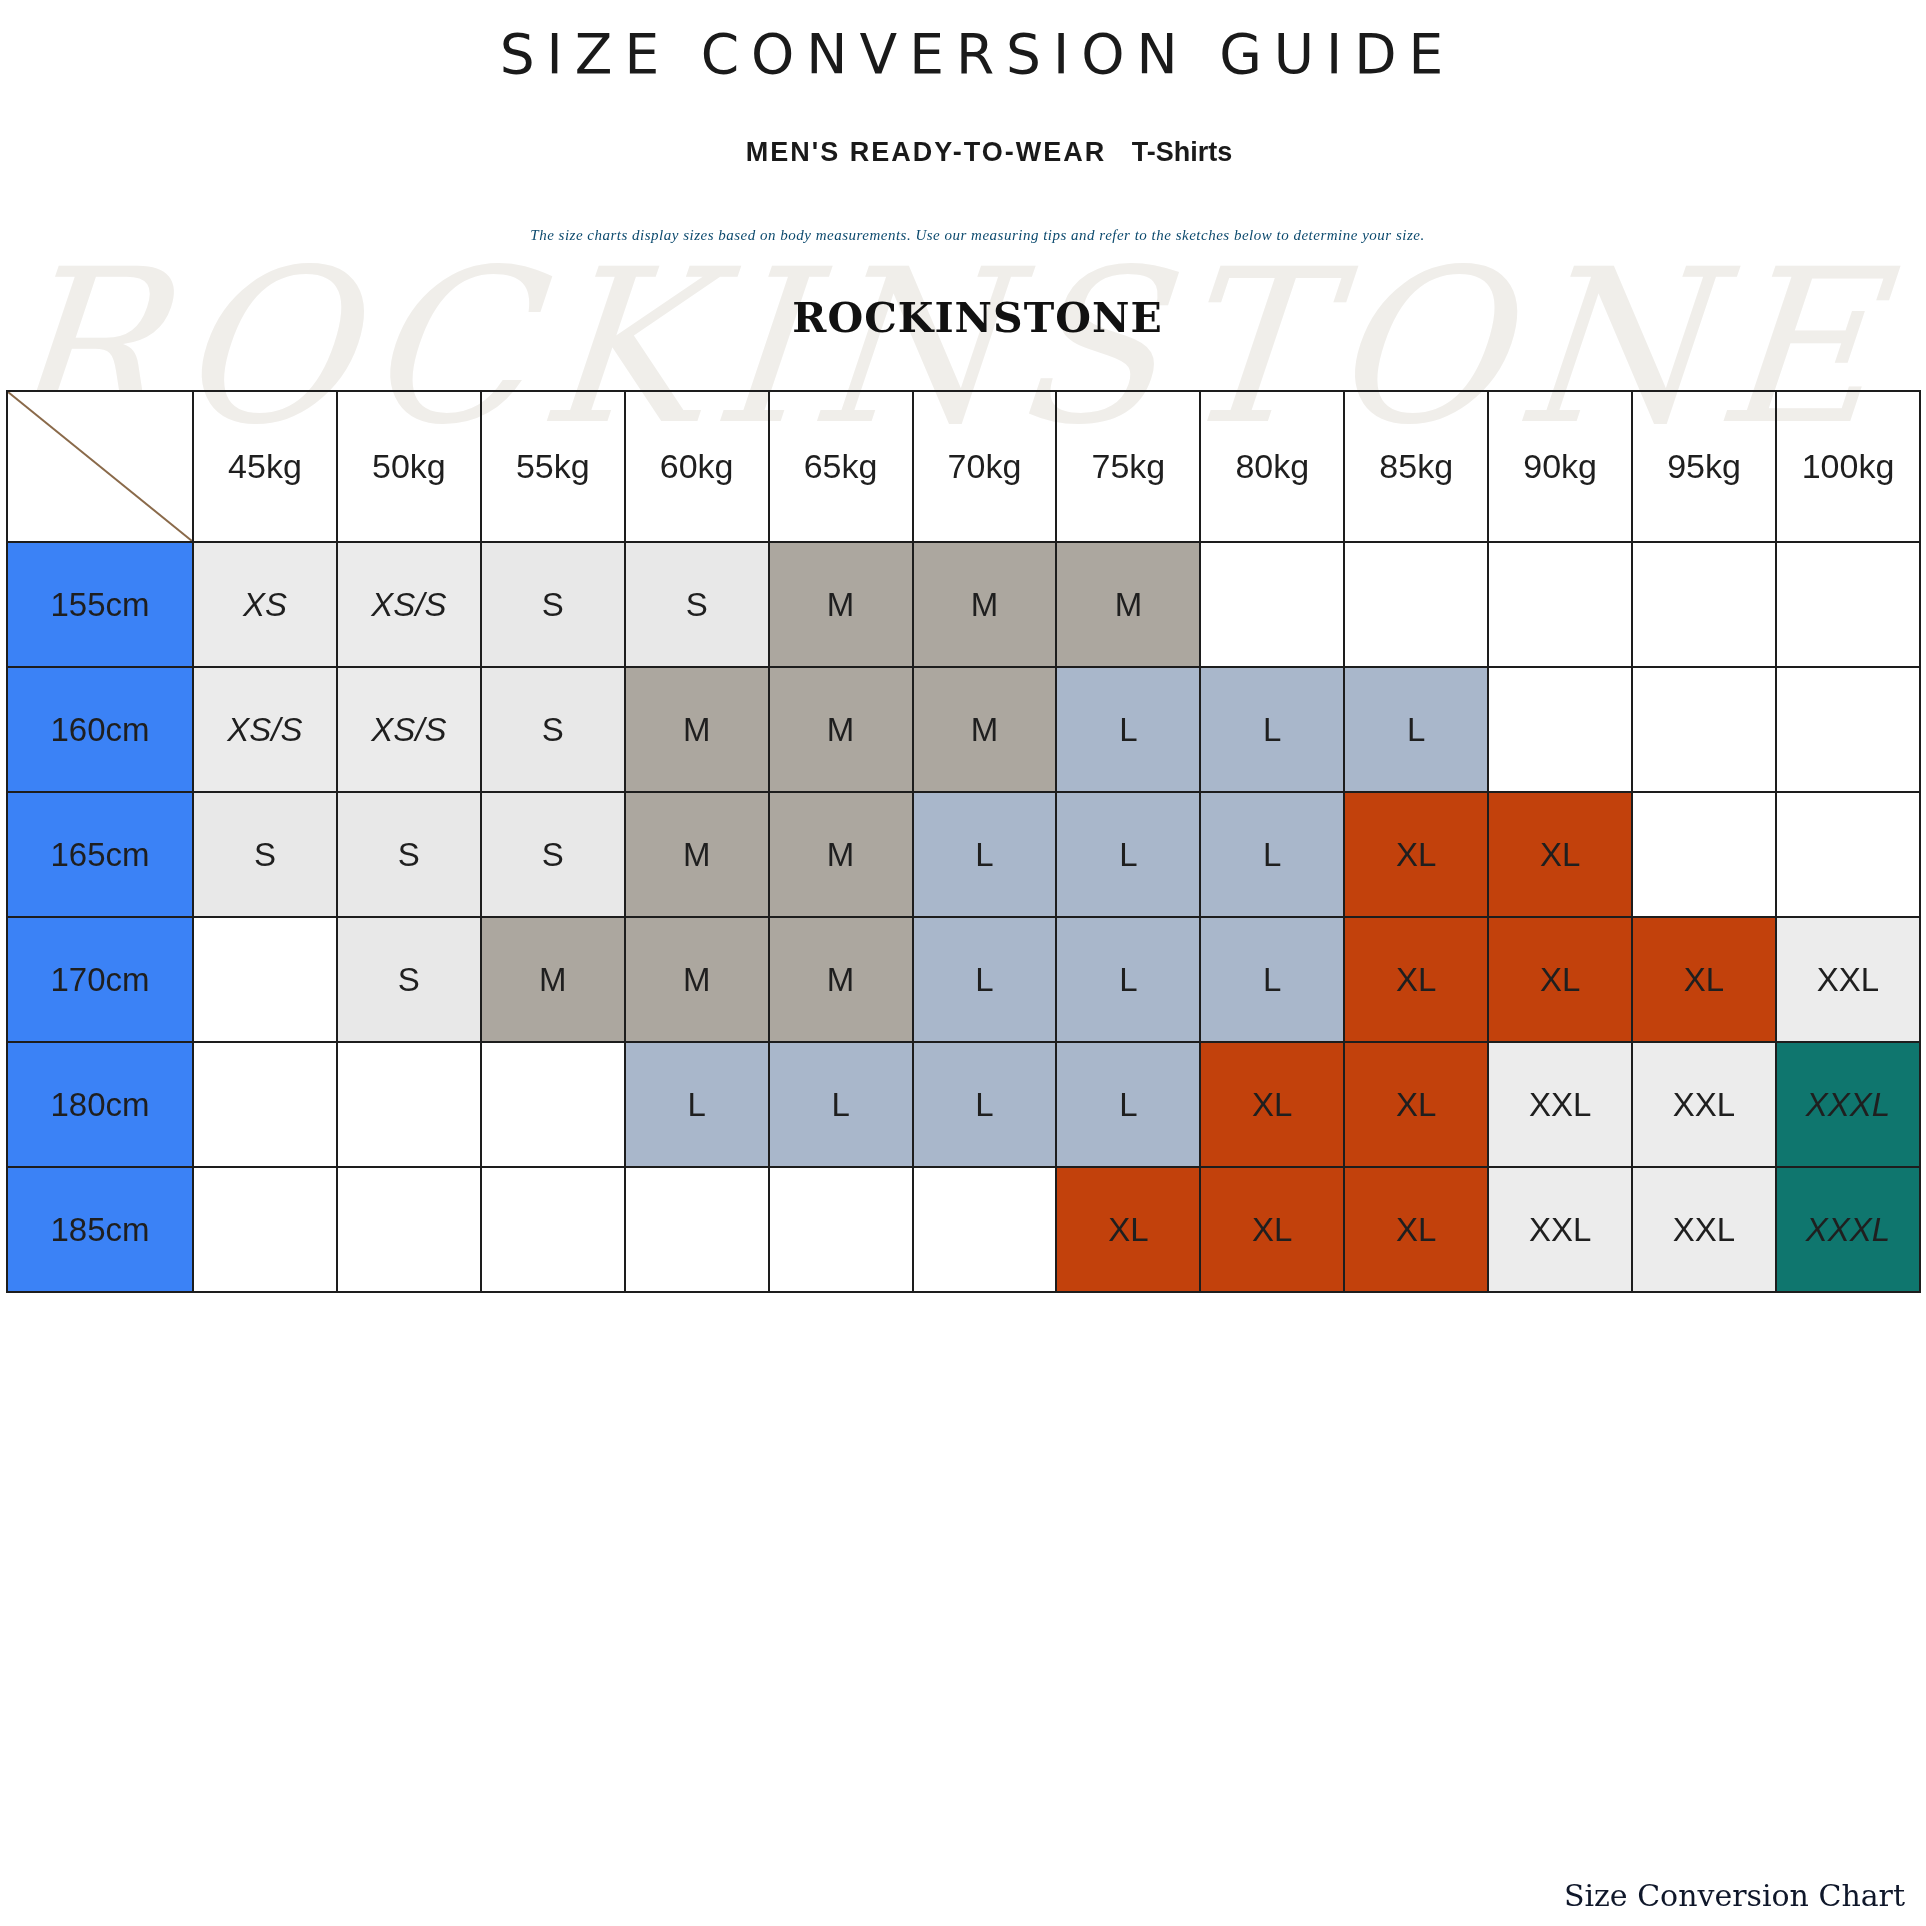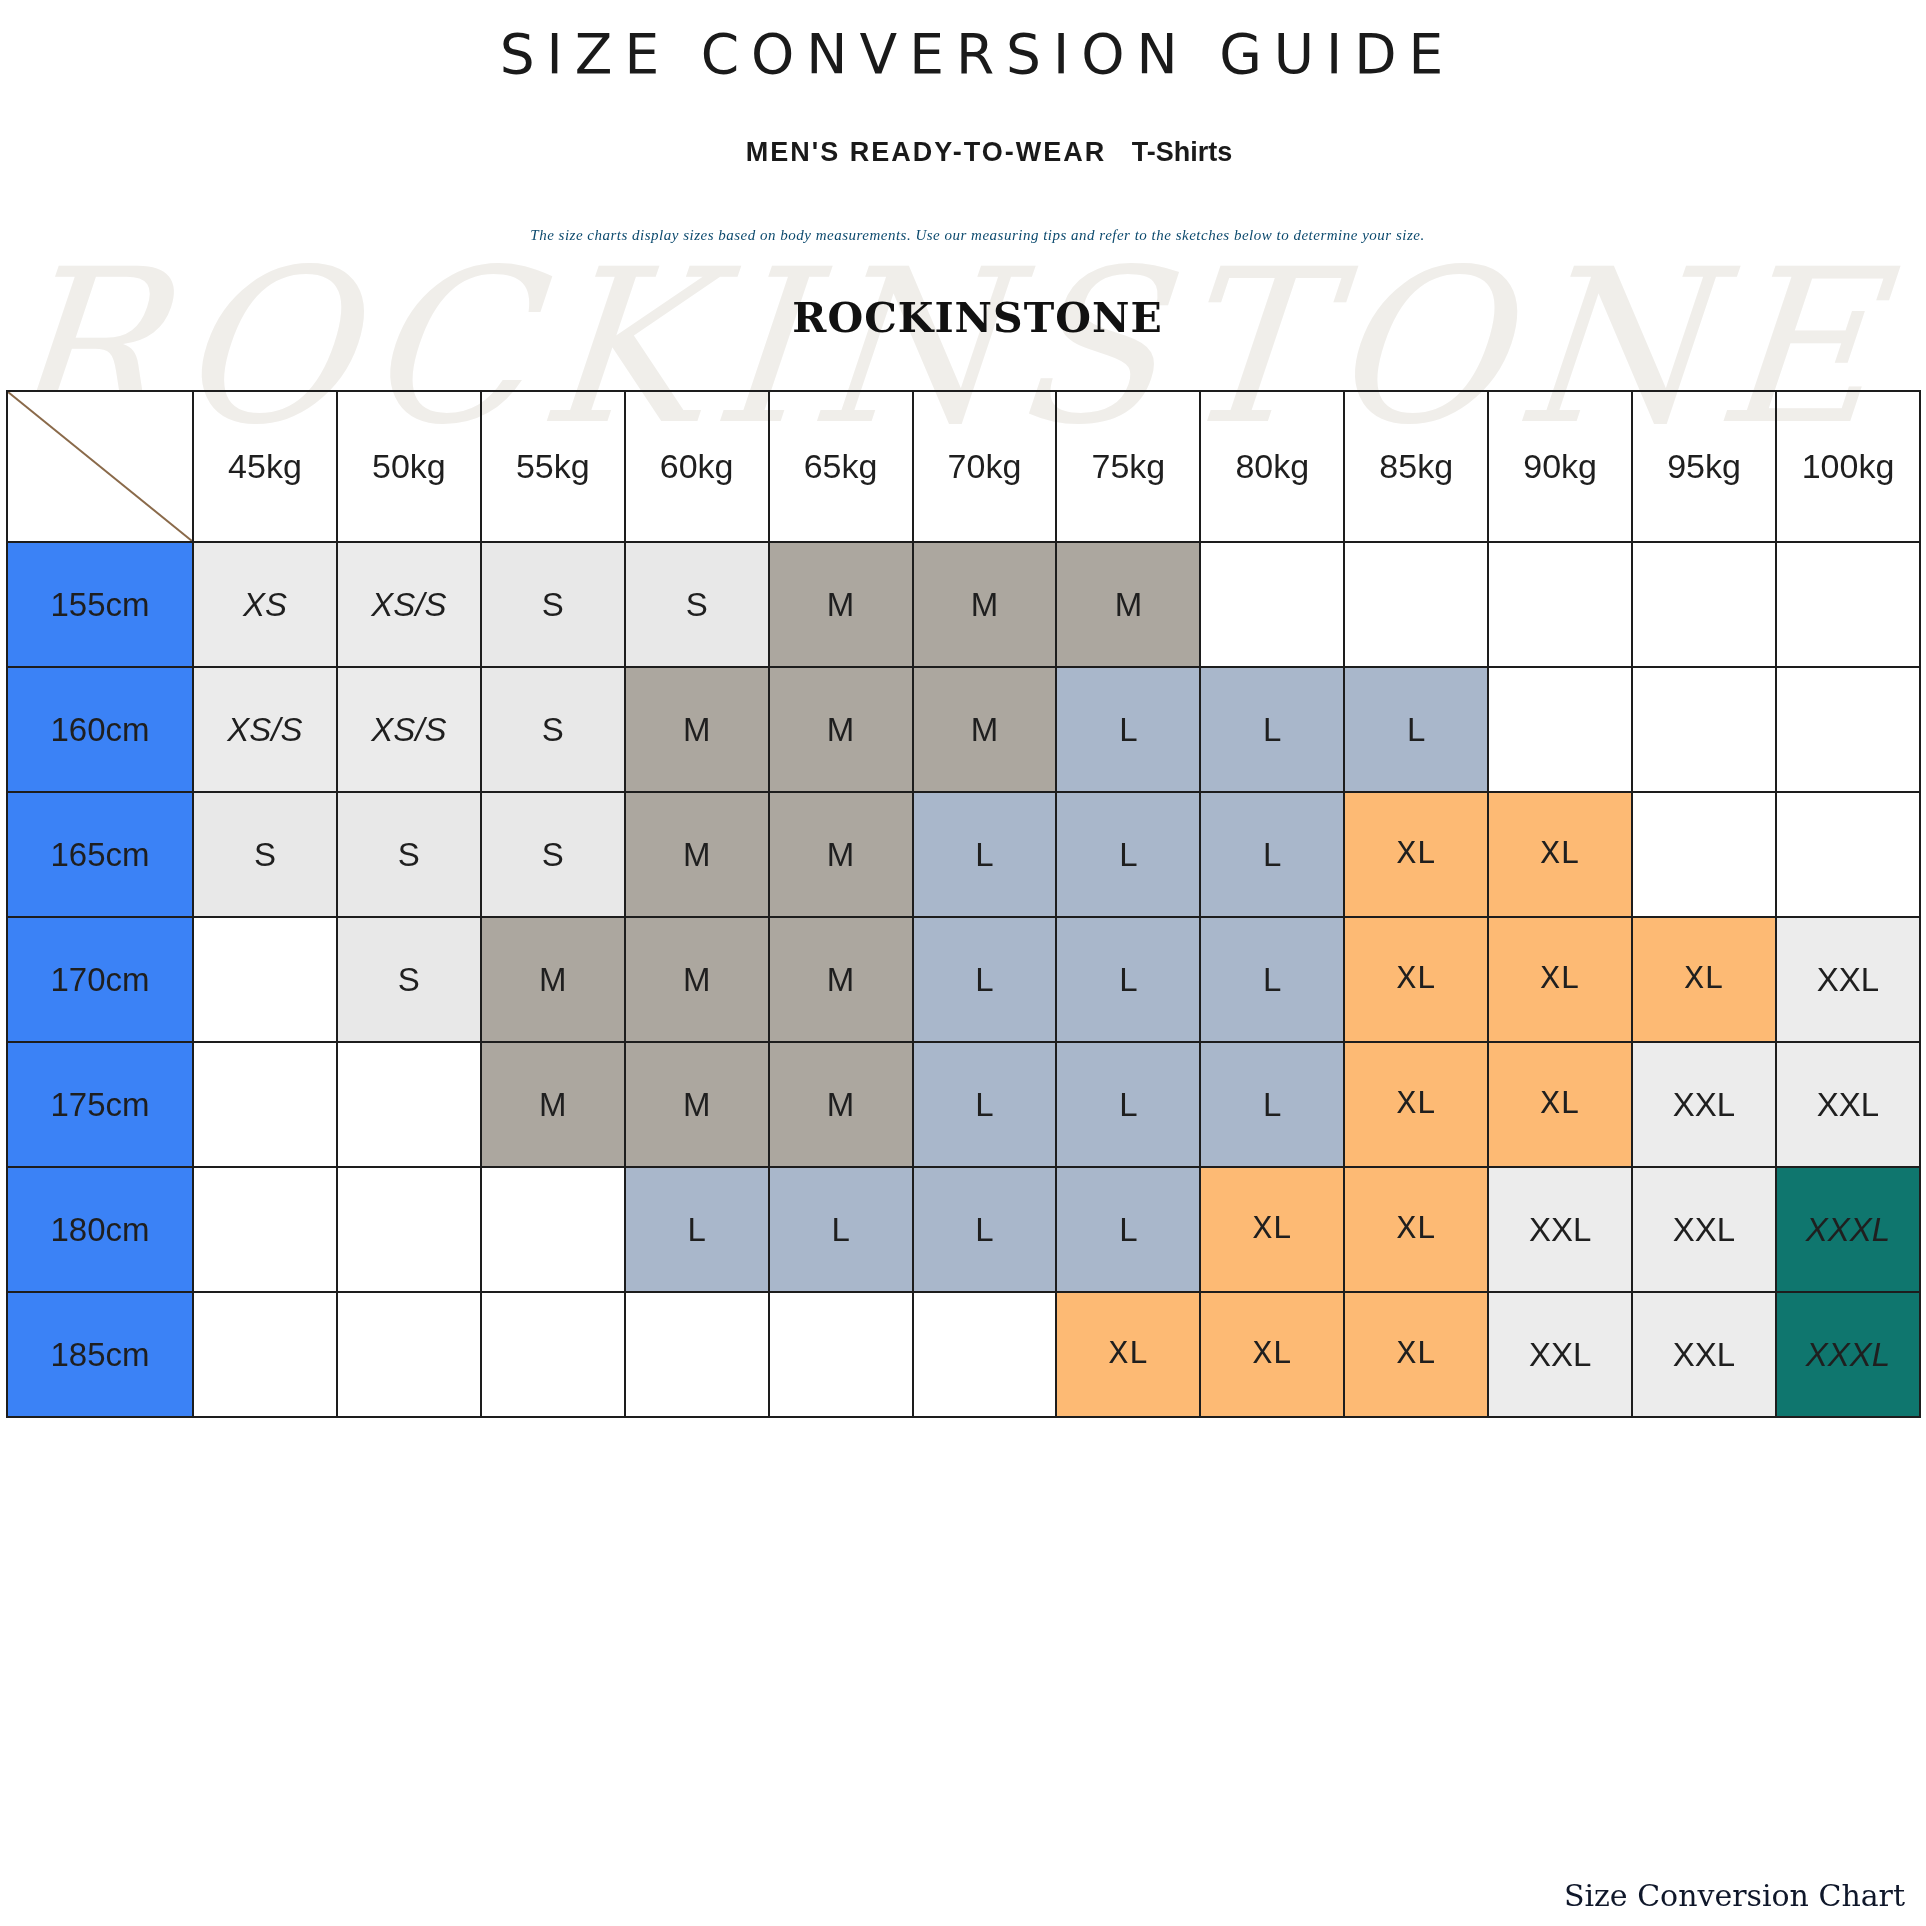--- a/index.html
+++ b/index.html
@@ -133,21 +133,21 @@
     font-size: 34px;
     background: #3b82f6;
   }
 
   
   .c-empty { background: #ffffff; }
   .c-xs    { background: #ebebeb; font-style: italic; }
   .c-s     { background: #e8e8e8; }
   .c-m     { background: #aca79f; }
   .c-l     { background: #a9b7cb; }
-  .c-xl    { background: #fdba74; font-family: Liberation Mono, monospace; }
+  .c-xl    { background: #c2410c; }
   .c-xxl   { background: #ececec; }
   .c-xxxl  { background: #0f766e; font-style: italic; }
 
   
   .footer {
     position: absolute;
     right: 22px;
     bottom: 14px;
     font-family: "DejaVu Serif", serif;
     font-size: 30px;
@@ -257,35 +257,20 @@
           <td class="c-m">M</td>
           <td class="c-l">L</td>
           <td class="c-l">L</td>
           <td class="c-l">L</td>
           <td class="c-xl">XL</td>
           <td class="c-xl">XL</td>
           <td class="c-xl">XL</td>
           <td class="c-xxl">XXL</td>
         </tr>
 
-        <tr>
-          <td class="rowhead">175cm</td>
-          <td class="c-empty"></td>
-          <td class="c-empty"></td>
-          <td class="c-m">M</td>
-          <td class="c-m">M</td>
-          <td class="c-m">M</td>
-          <td class="c-l">L</td>
-          <td class="c-l">L</td>
-          <td class="c-l">L</td>
-          <td class="c-xl">XL</td>
-          <td class="c-xl">XL</td>
-          <td class="c-xxl">XXL</td>
-          <td class="c-xxl">XXL</td>
-        </tr>
 
         <tr>
           <td class="rowhead">180cm</td>
           <td class="c-empty"></td>
           <td class="c-empty"></td>
           <td class="c-empty"></td>
           <td class="c-l">L</td>
           <td class="c-l">L</td>
           <td class="c-l">L</td>
           <td class="c-l">L</td>

